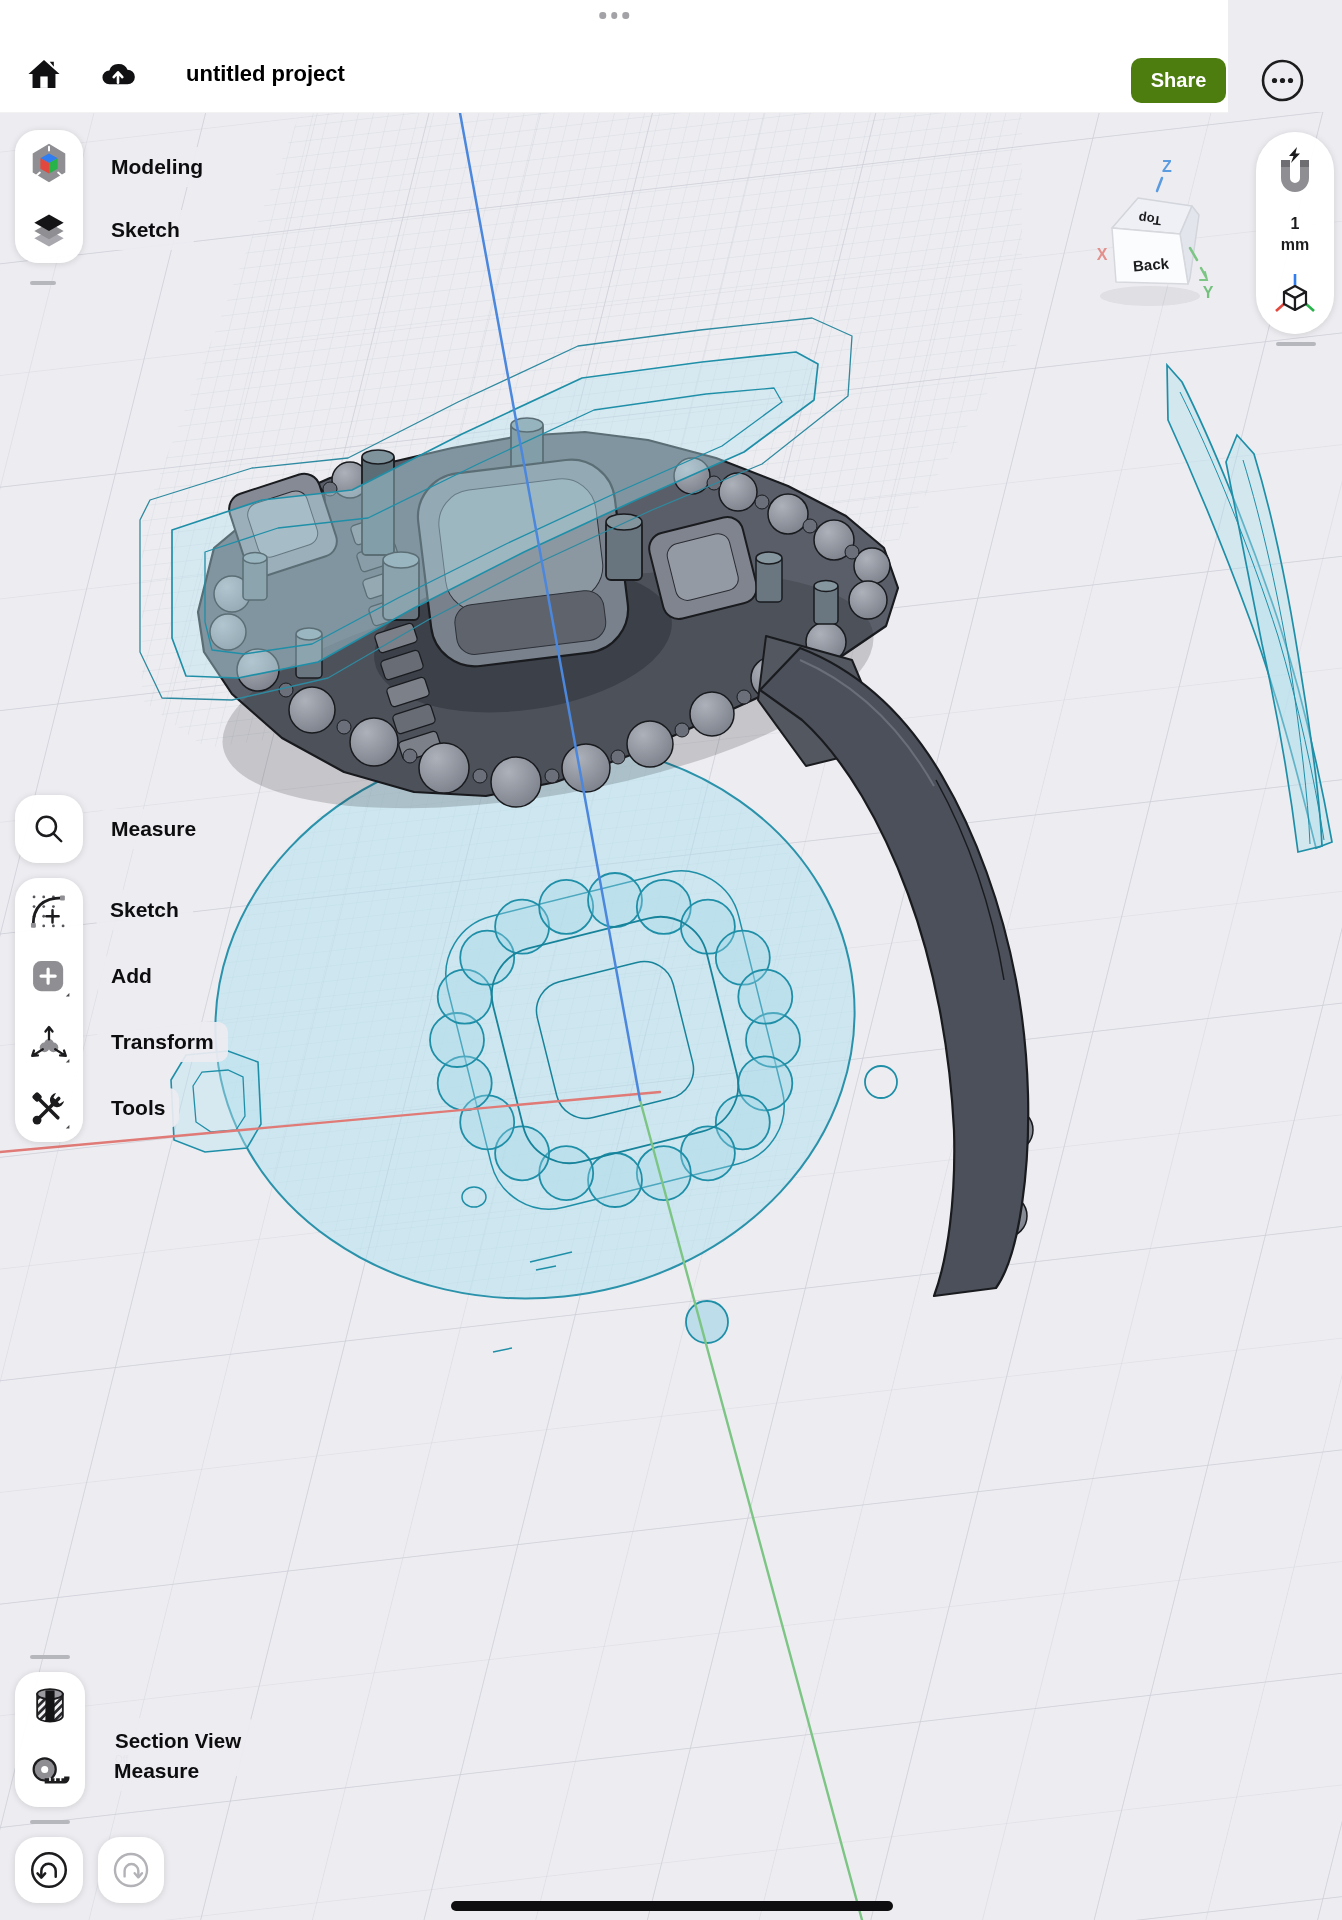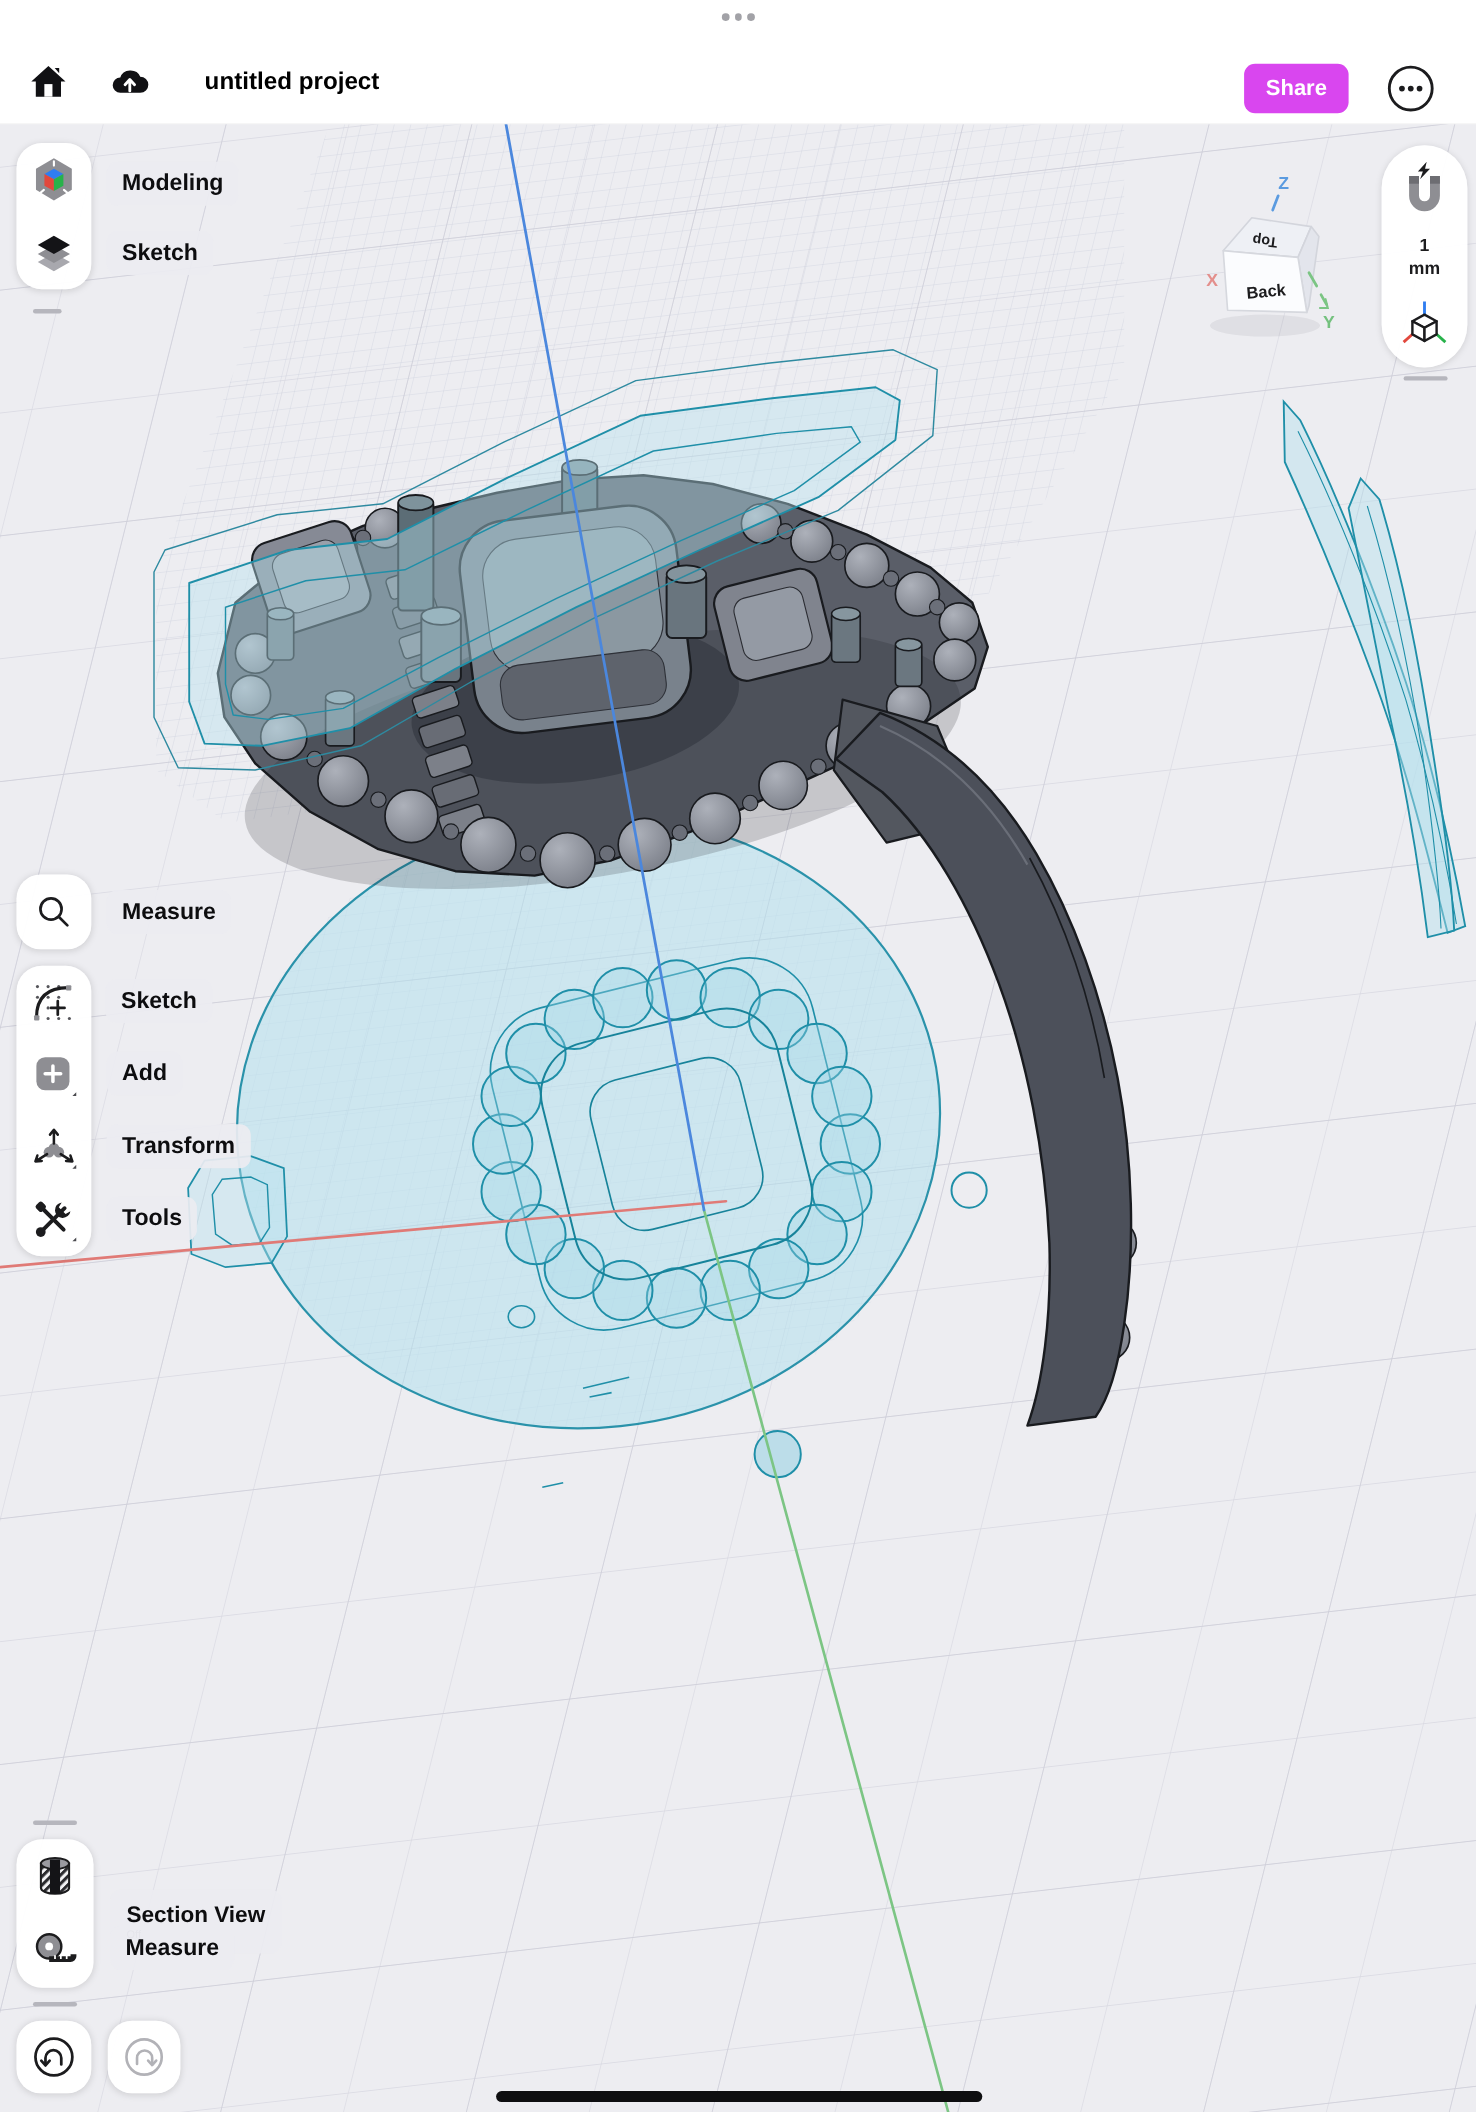--- a/index.html
+++ b/index.html
@@ -4,32 +4,32 @@
 <style>
   html,body{margin:0;padding:0;}
   body{
     width:1342px;height:1920px;position:relative;overflow:hidden;
     background:#ededf1;
     font-family:"Liberation Sans","DejaVu Sans",sans-serif;
     -webkit-font-smoothing:antialiased;
   }
   
   .topbar{
-    position:absolute;left:0;top:0;width:1342px;height:112px;background:#ffffff;
+    position:absolute;left:0;top:0;width:1228px;height:112px;background:#ffffff;
     z-index:30;border-bottom:1px solid rgba(0,0,0,0.05);
   }
   .win-dots{position:absolute;left:50%;top:12px;transform:translateX(-50%);display:flex;gap:5px;}
   .win-dots i{width:6.5px;height:6.5px;border-radius:50%;background:#a2a2a7;display:block;}
   .tb-btn{position:absolute;top:52px;width:44px;height:44px;display:flex;align-items:center;justify-content:center;}
   .home-btn{left:22px;}
   .cloud-btn{left:96px;}
   .doc-title{position:absolute;left:186px;top:52px;height:44px;display:flex;align-items:center;
     font-size:22px;font-weight:600;color:#000;}
   .share-btn{position:absolute;left:1131px;top:58px;width:95px;height:45px;border-radius:10px;
-    background:#d946ef;color:#fff;font-size:20px;font-weight:600;display:flex;align-items:center;justify-content:center;}
+    background:#4d7c0f;color:#fff;font-size:20px;font-weight:600;display:flex;align-items:center;justify-content:center;}
   .more-btn{position:absolute;left:1260px;top:58px;width:45px;height:45px;}
   
   .fgroup{position:absolute;background:rgba(255,255,255,0.97);border-radius:23px;
     box-shadow:0 1px 7px rgba(0,0,0,0.13);z-index:20;}
   .cell{position:relative;display:flex;align-items:center;justify-content:center;}
   .handle{position:absolute;height:4px;border-radius:2px;background:#b6b6bd;z-index:20;}
   .pill{position:absolute;background:rgba(236,236,241,0.93);border-radius:10px;display:inline-flex;
     align-items:center;padding:0 14px;height:40px;font-size:21px;font-weight:600;color:#0d0d0f;z-index:19;white-space:nowrap;}
   .pill2{height:58px;flex-direction:column;align-items:flex-start;justify-content:center;padding:0 15px;margin-top:40px;}
   .pill2 .sub{font-size:10px;font-weight:400;color:#8e8e93;margin-top:1px;}

